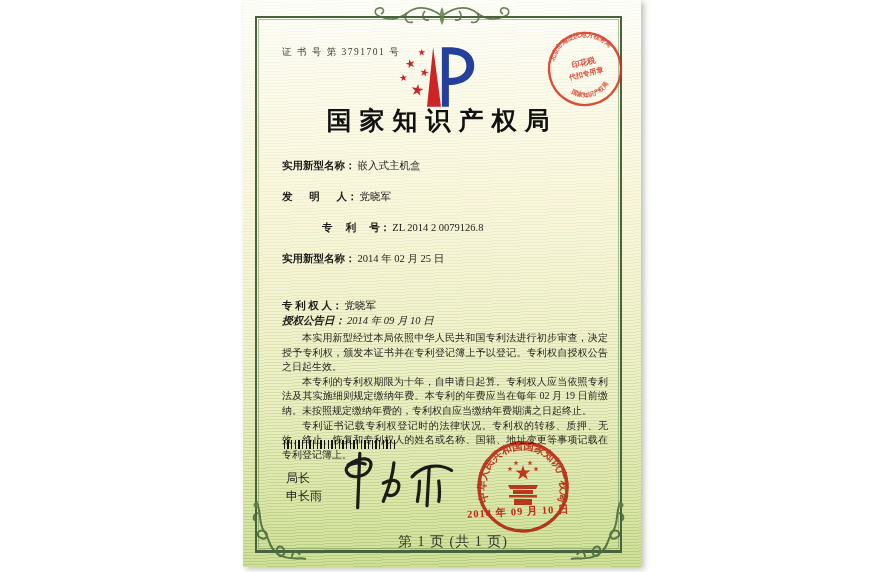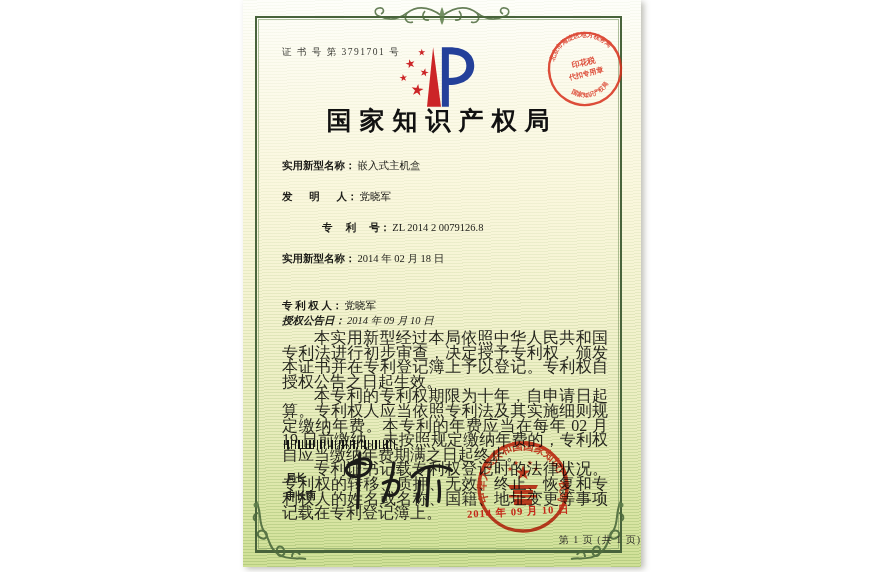--- a/index.html
+++ b/index.html
@@ -18,32 +18,32 @@
   .cert-no{position:absolute;left:39px;top:46px;font-size:9.5px;letter-spacing:1.5px;color:#3a3a34;}
   .logo{position:absolute;left:146px;top:42px;width:90px;height:70px;}
   .tax-seal{position:absolute;left:301px;top:28px;width:82px;height:82px;transform:rotate(-14deg);opacity:.85;}
   .title{position:absolute;left:0;right:0;top:104px;text-align:center;font-size:25px;font-weight:bold;
          letter-spacing:8px;color:#111;}
   .fields{position:absolute;left:39px;top:159px;width:330px;}
   .field{position:absolute;left:0;font-size:10.5px;color:#1c1c18;white-space:nowrap;}
   .field .lab{font-weight:600;}
   .field .val{margin-left:2px;}
   .f0{top:0;text-align:right;} .f1{top:31px;font-family:Liberation Mono, monospace;} .f2{top:62px;margin-left:40px;} .f3{top:93px;} .f4{top:140px;} .f5{top:155px;font-style:italic;}
-  .paras{position:absolute;left:39px;top:331px;width:326px;font-size:16px;line-height:14.6px;
+  .paras{position:absolute;left:39px;top:331px;width:326px;font-size:10px;line-height:14.6px;
          color:#26261f;text-align:justify;}
   .paras p{margin:0;text-indent:2em;}
   .barcode{position:absolute;left:41px;top:440px;width:112px;height:9px;
            background:repeating-linear-gradient(90deg,#141414 0 1.5px,transparent 1.5px 3px,#141414 3px 5.5px,transparent 5.5px 7.5px,#141414 7.5px 8.5px,transparent 8.5px 11px);}
   .director{position:absolute;left:43px;top:469px;font-family:"Liberation Sans","DejaVu Sans",sans-serif;
-            font-weight:700;font-size:10px;color:#20201b;line-height:18px;}
+            font-weight:400;font-size:12px;color:#20201b;line-height:18px;}
   .signature{position:absolute;left:88px;top:448px;width:128px;height:64px;}
   .main-seal{position:absolute;left:232px;top:439px;width:96px;height:96px;opacity:.92;mix-blend-mode:multiply;}
   .seal-date{position:absolute;left:224px;top:505px;font-size:10.5px;color:#c42718;letter-spacing:1px;
              transform:rotate(-3deg);font-weight:600;}
-  .footer{position:absolute;left:0;right:0;top:533px;text-align:right;font-size:10px;color:#33332c;letter-spacing:1px;padding-left:22px;}
+  .footer{position:absolute;left:0;right:0;top:533px;text-align:center;font-size:14px;color:#33332c;letter-spacing:1px;padding-left:22px;}
   .orn-top{position:absolute;left:50%;top:3px;transform:translateX(-50%);width:150px;height:26px;}
   .orn-corner{position:absolute;width:60px;height:62px;bottom:4px;}
   .orn-left{left:5px;}
   .orn-right{right:12px;transform:scaleX(-1);}
 </style>
 </head>
 <body>
 
 <div class="photo">
   <div class="paper">
@@ -118,21 +118,21 @@
       <text x="0" y="-4" font-size="8" fill="#d8301c" font-weight="bold" text-anchor="middle">印花税</text>
       <text x="0" y="7" font-size="7" fill="#d8301c" font-weight="bold" text-anchor="middle">代扣专用章</text>
     </svg>
 
     <div class="title">国家知识产权局</div>
 
     <div class="fields">
       <div class="field f0"><span class="lab">实用新型名称：</span><span class="val">嵌入式主机盒</span></div>
       <div class="field f1"><span class="lab">发　 明　 人：</span><span class="val">党晓军</span></div>
       <div class="field f2"><span class="lab">专　 利　 号：</span><span class="val">ZL 2014 2 0079126.8</span></div>
-      <div class="field f3"><span class="lab">实用新型名称：</span><span class="val">2014 年 02 月 18 日</span></div>
+      <div class="field f3"><span class="lab">实用新型名称：</span><span class="val">2014 年 02 月 25 日</span></div>
       <div class="field f4"><span class="lab">专 利 权 人：</span><span class="val">党晓军</span></div>
       <div class="field f5"><span class="lab">授权公告日：</span><span class="val">2014 年 09 月 10 日</span></div>
     </div>
 
     <div class="paras">
       <p>本实用新型经过本局依照中华人民共和国专利法进行初步审查，决定授予专利权，颁发本证书并在专利登记簿上予以登记。专利权自授权公告之日起生效。</p>
       <p>本专利的专利权期限为十年，自申请日起算。专利权人应当依照专利法及其实施细则规定缴纳年费。本专利的年费应当在每年 02 月 19 日前缴纳。未按照规定缴纳年费的，专利权自应当缴纳年费期满之日起终止。</p>
       <p>专利证书记载专利权登记时的法律状况。专利权的转移、质押、无效、终止、恢复和专利权人的姓名或名称、国籍、地址变更等事项记载在专利登记簿上。</p>
     </div>
 

